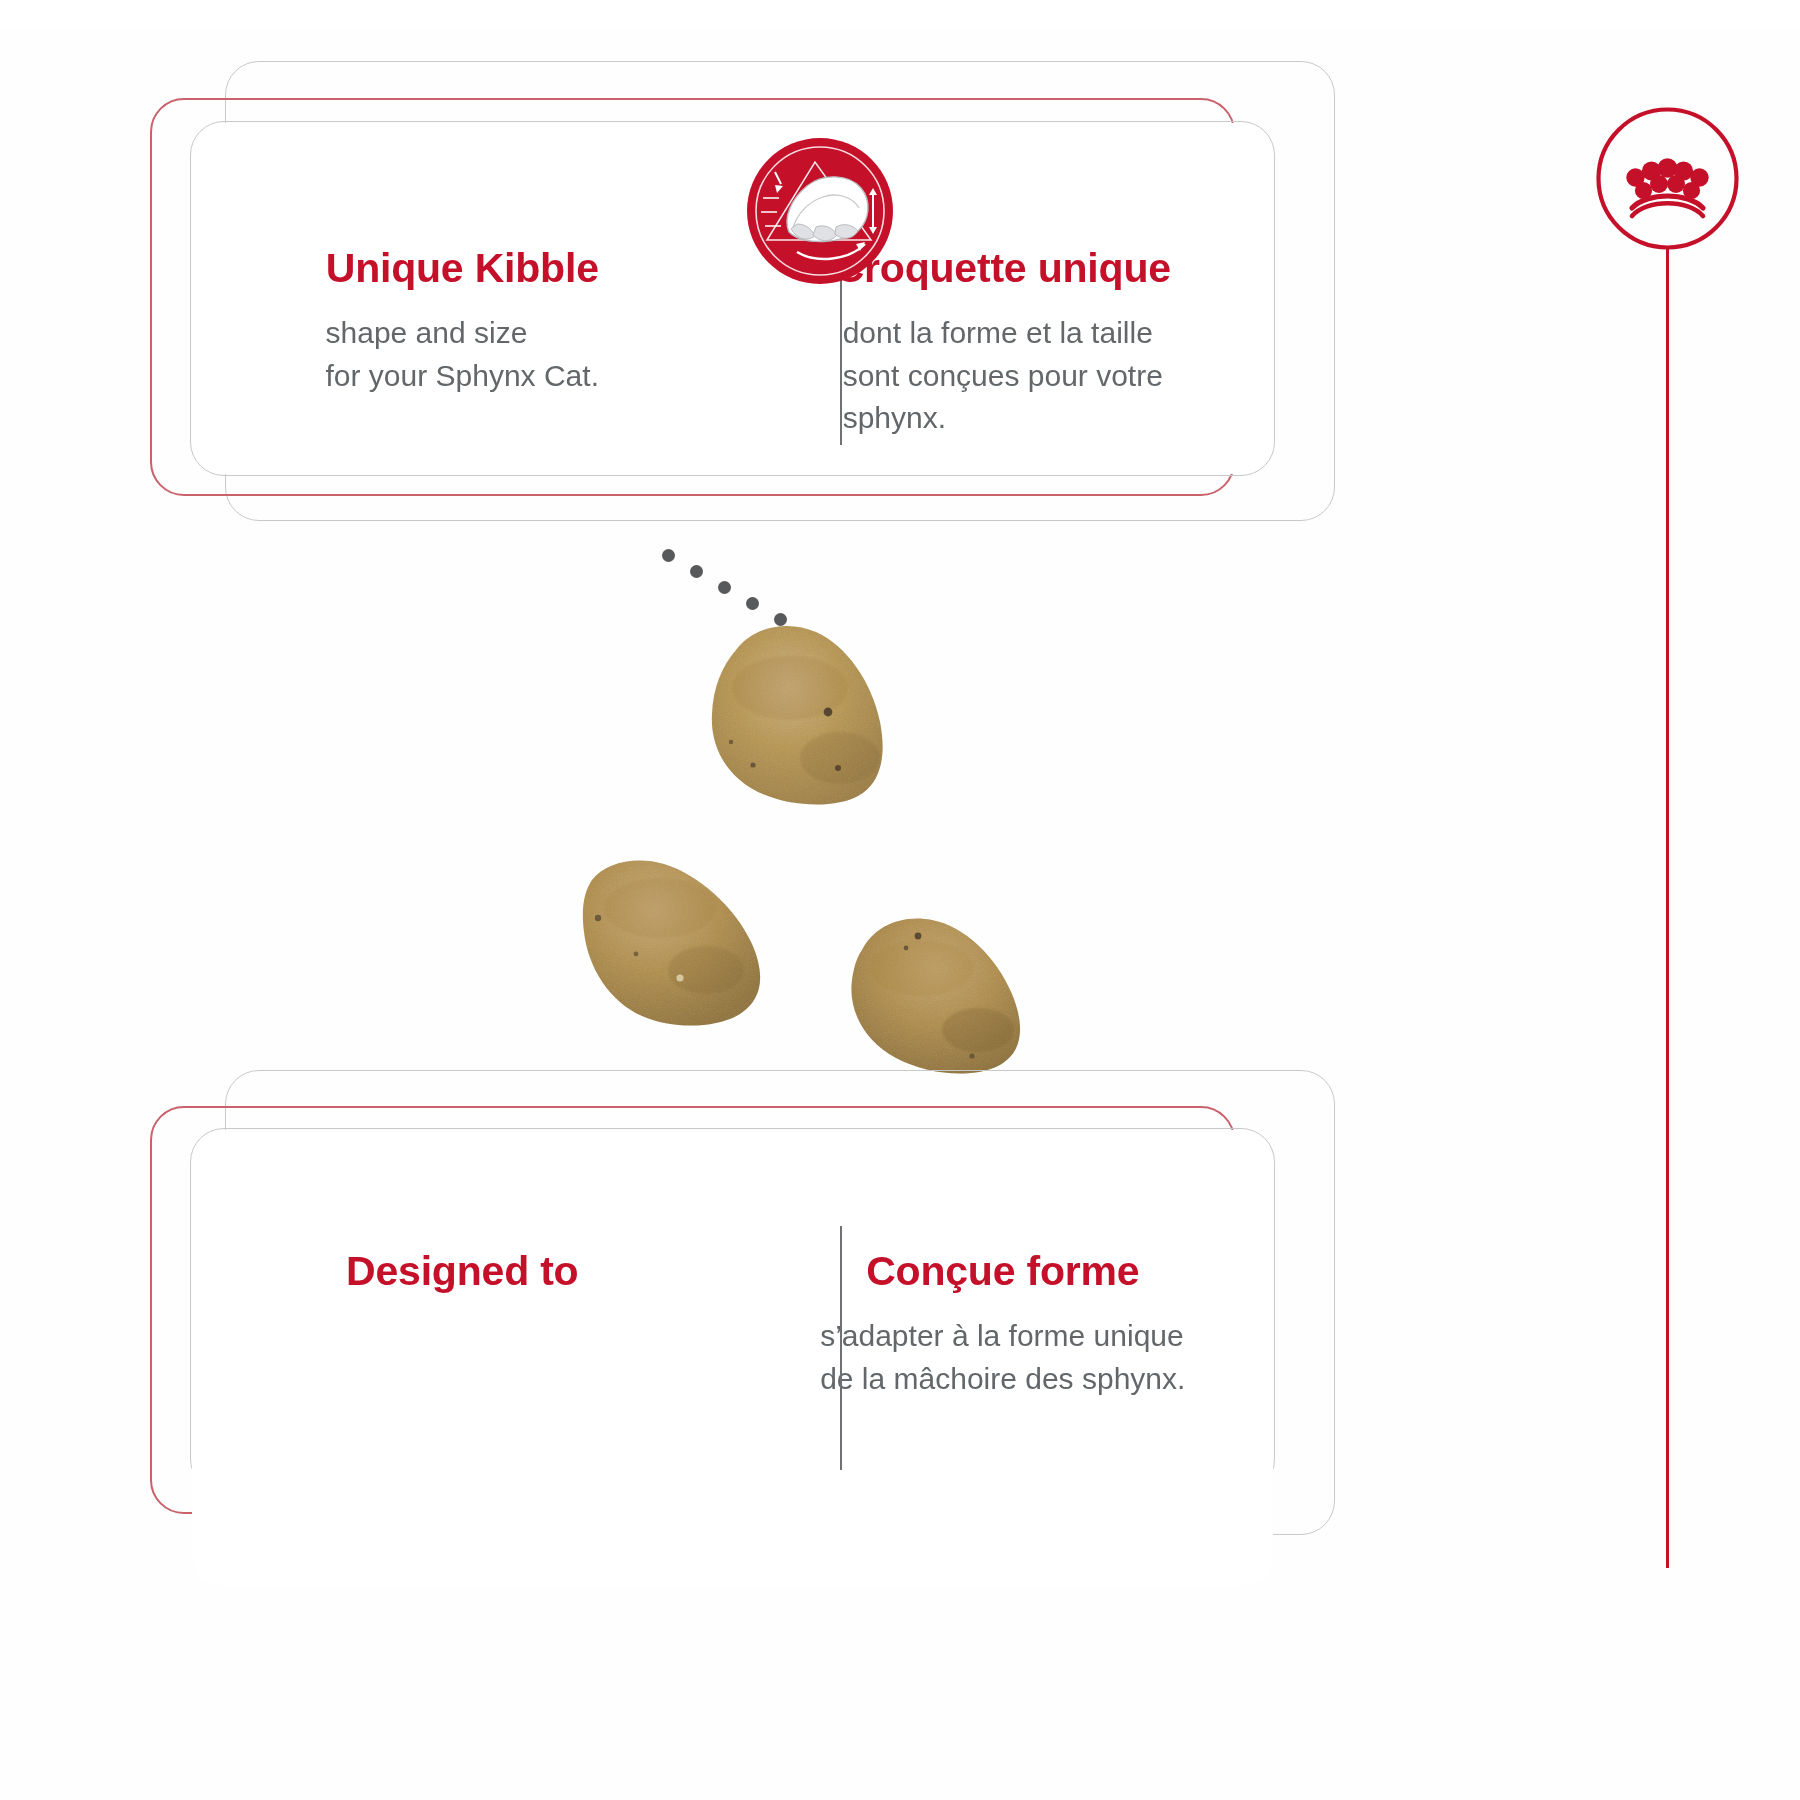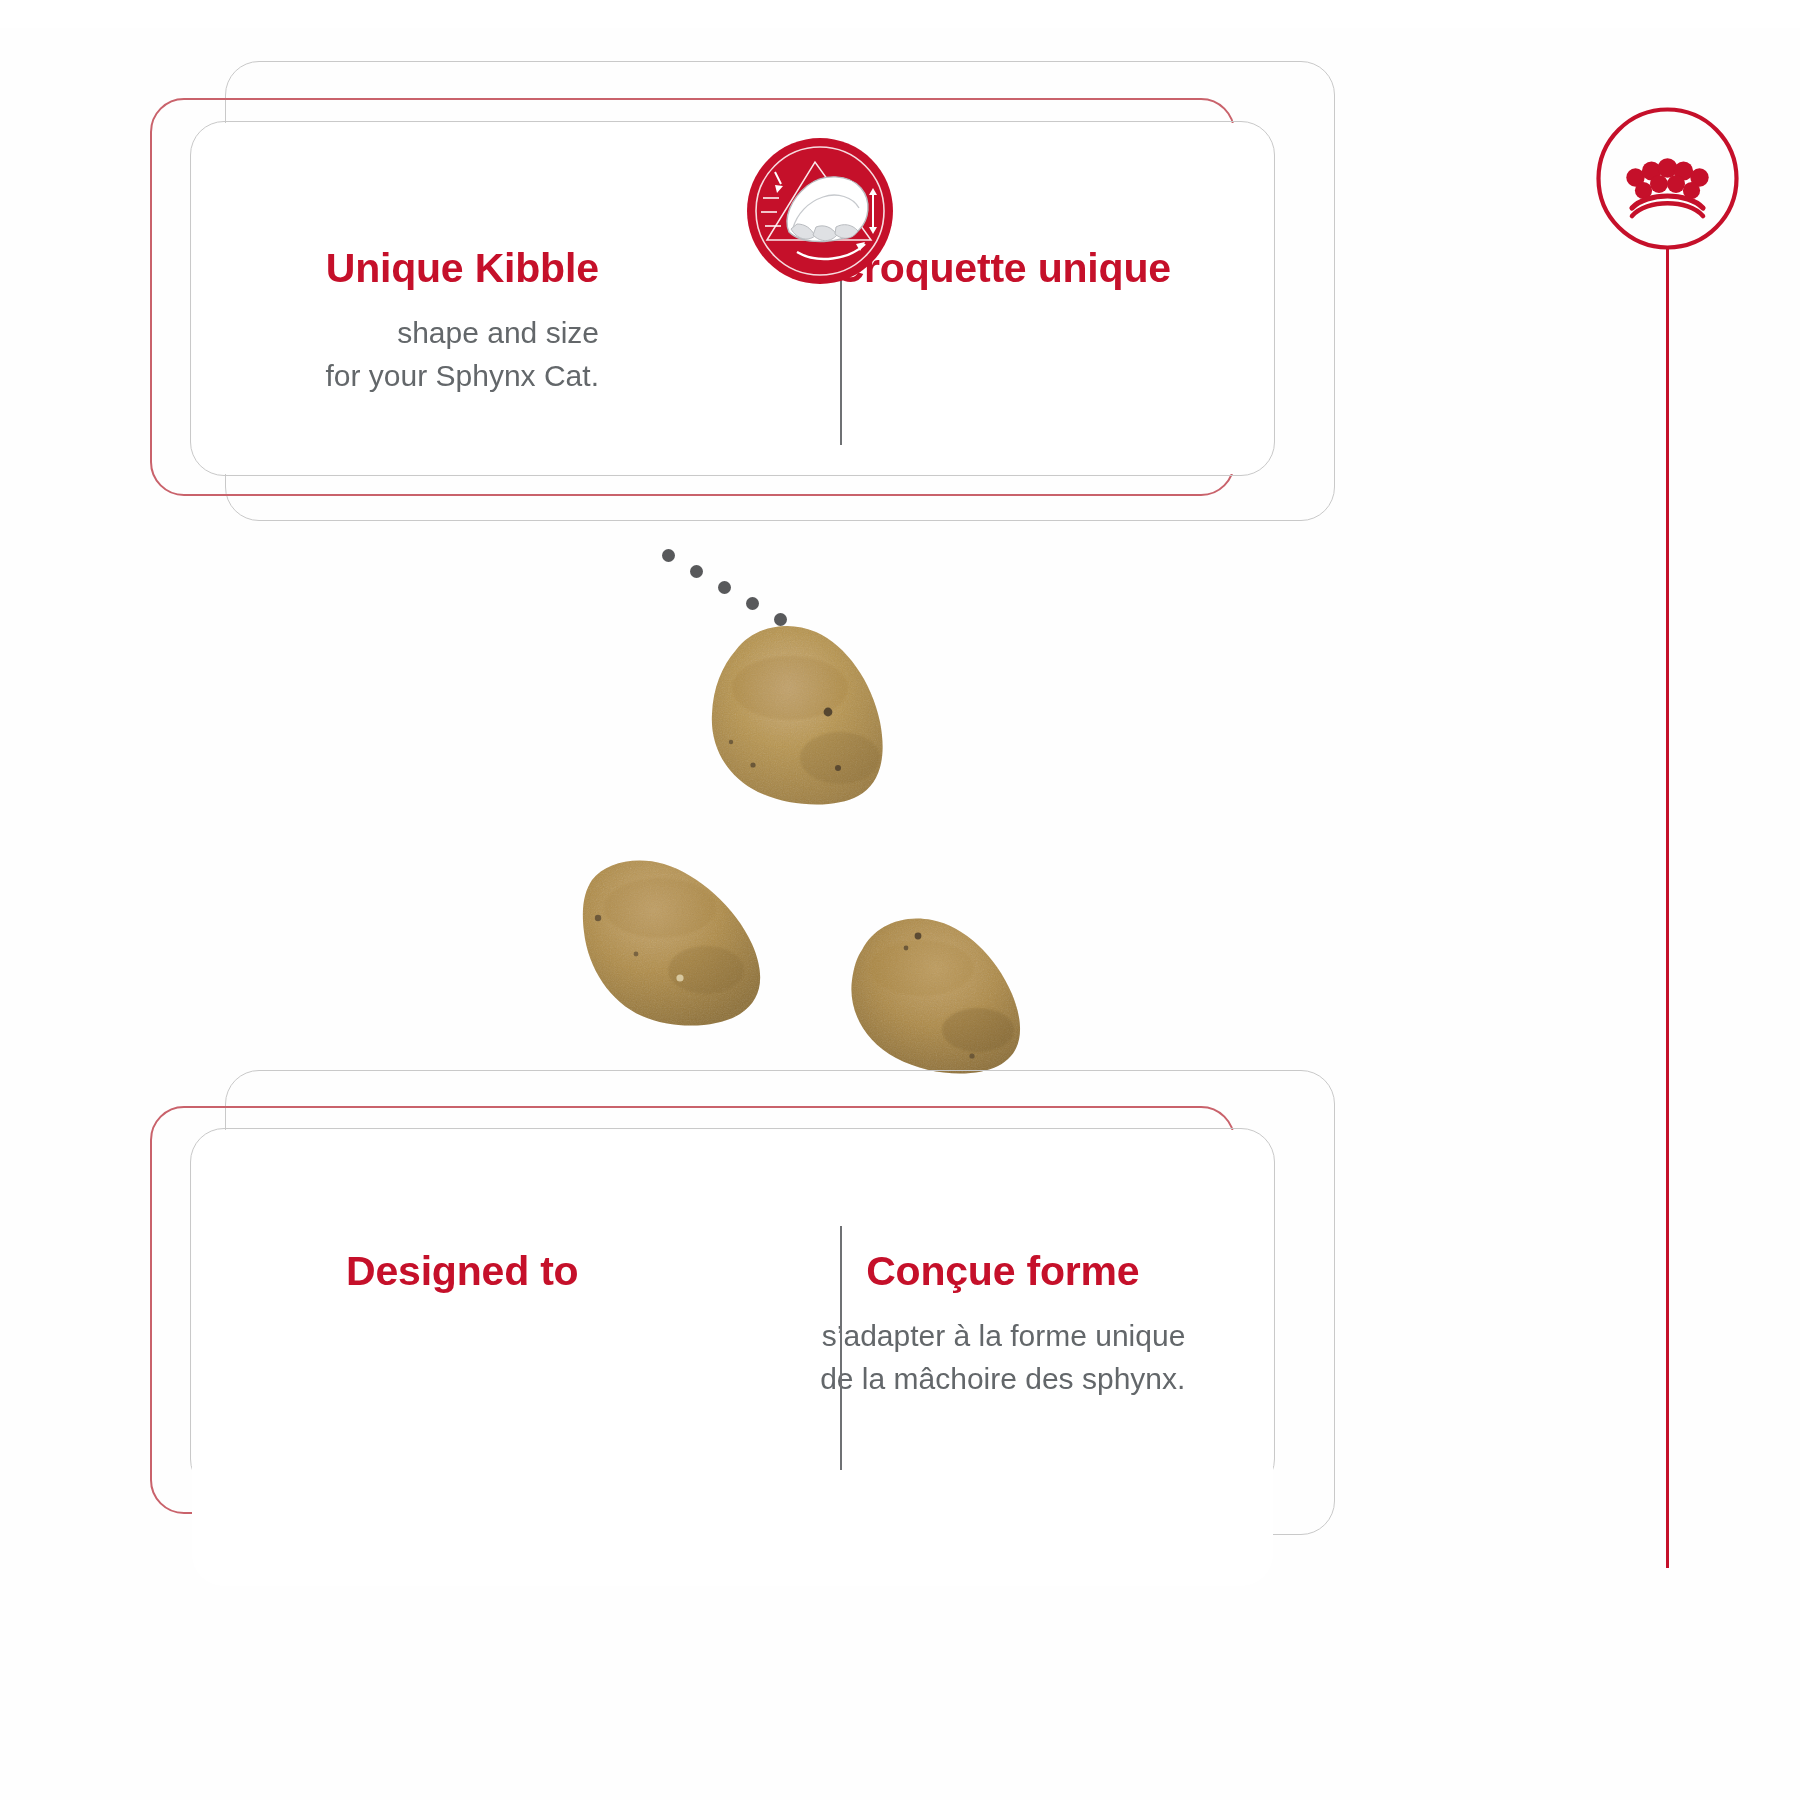--- a/index.html
+++ b/index.html
@@ -90,21 +90,21 @@
     font-weight: bold;
     letter-spacing: -0.2px;
     line-height: 1.05;
     text-align: center;
     white-space: nowrap;
   }
   .col-body {
     color: #63676a;
     font-size: 30px;
     line-height: 1.42;
-    text-align: right;
+    text-align: left;
     margin-top: 22px;
     white-space: pre-line;
   }
 
   
   #top-card-body .col { padding-top: 124px; }
   #bot-card-body .col { padding-top: 120px; }
 
   
   .divider {
@@ -174,20 +174,23 @@
 
   <div id="top-card-body">
     <div class="panel-cols">
       <div class="col">
         <div class="col-heading">Unique Kibble</div>
         <div class="col-body">shape and size
 for your Sphynx Cat.</div>
       </div>
       <div class="col">
         <div class="col-heading">Croquette unique</div>
+        <div class="col-body">dont la forme et la taille
+sont conçues pour votre
+sphynx.</div>
       </div>
     </div>
   </div>
 
   <div class="divider" id="top-divider"></div>
 
   <div id="kibble-badge">
     <svg viewBox="0 0 150 150" width="150" height="150">
       <circle cx="75" cy="75" r="73" fill="#c5102a"></circle>
       <circle cx="75" cy="75" r="64" fill="none" stroke="#ffffff" stroke-width="1.6" opacity="0.85"></circle>

